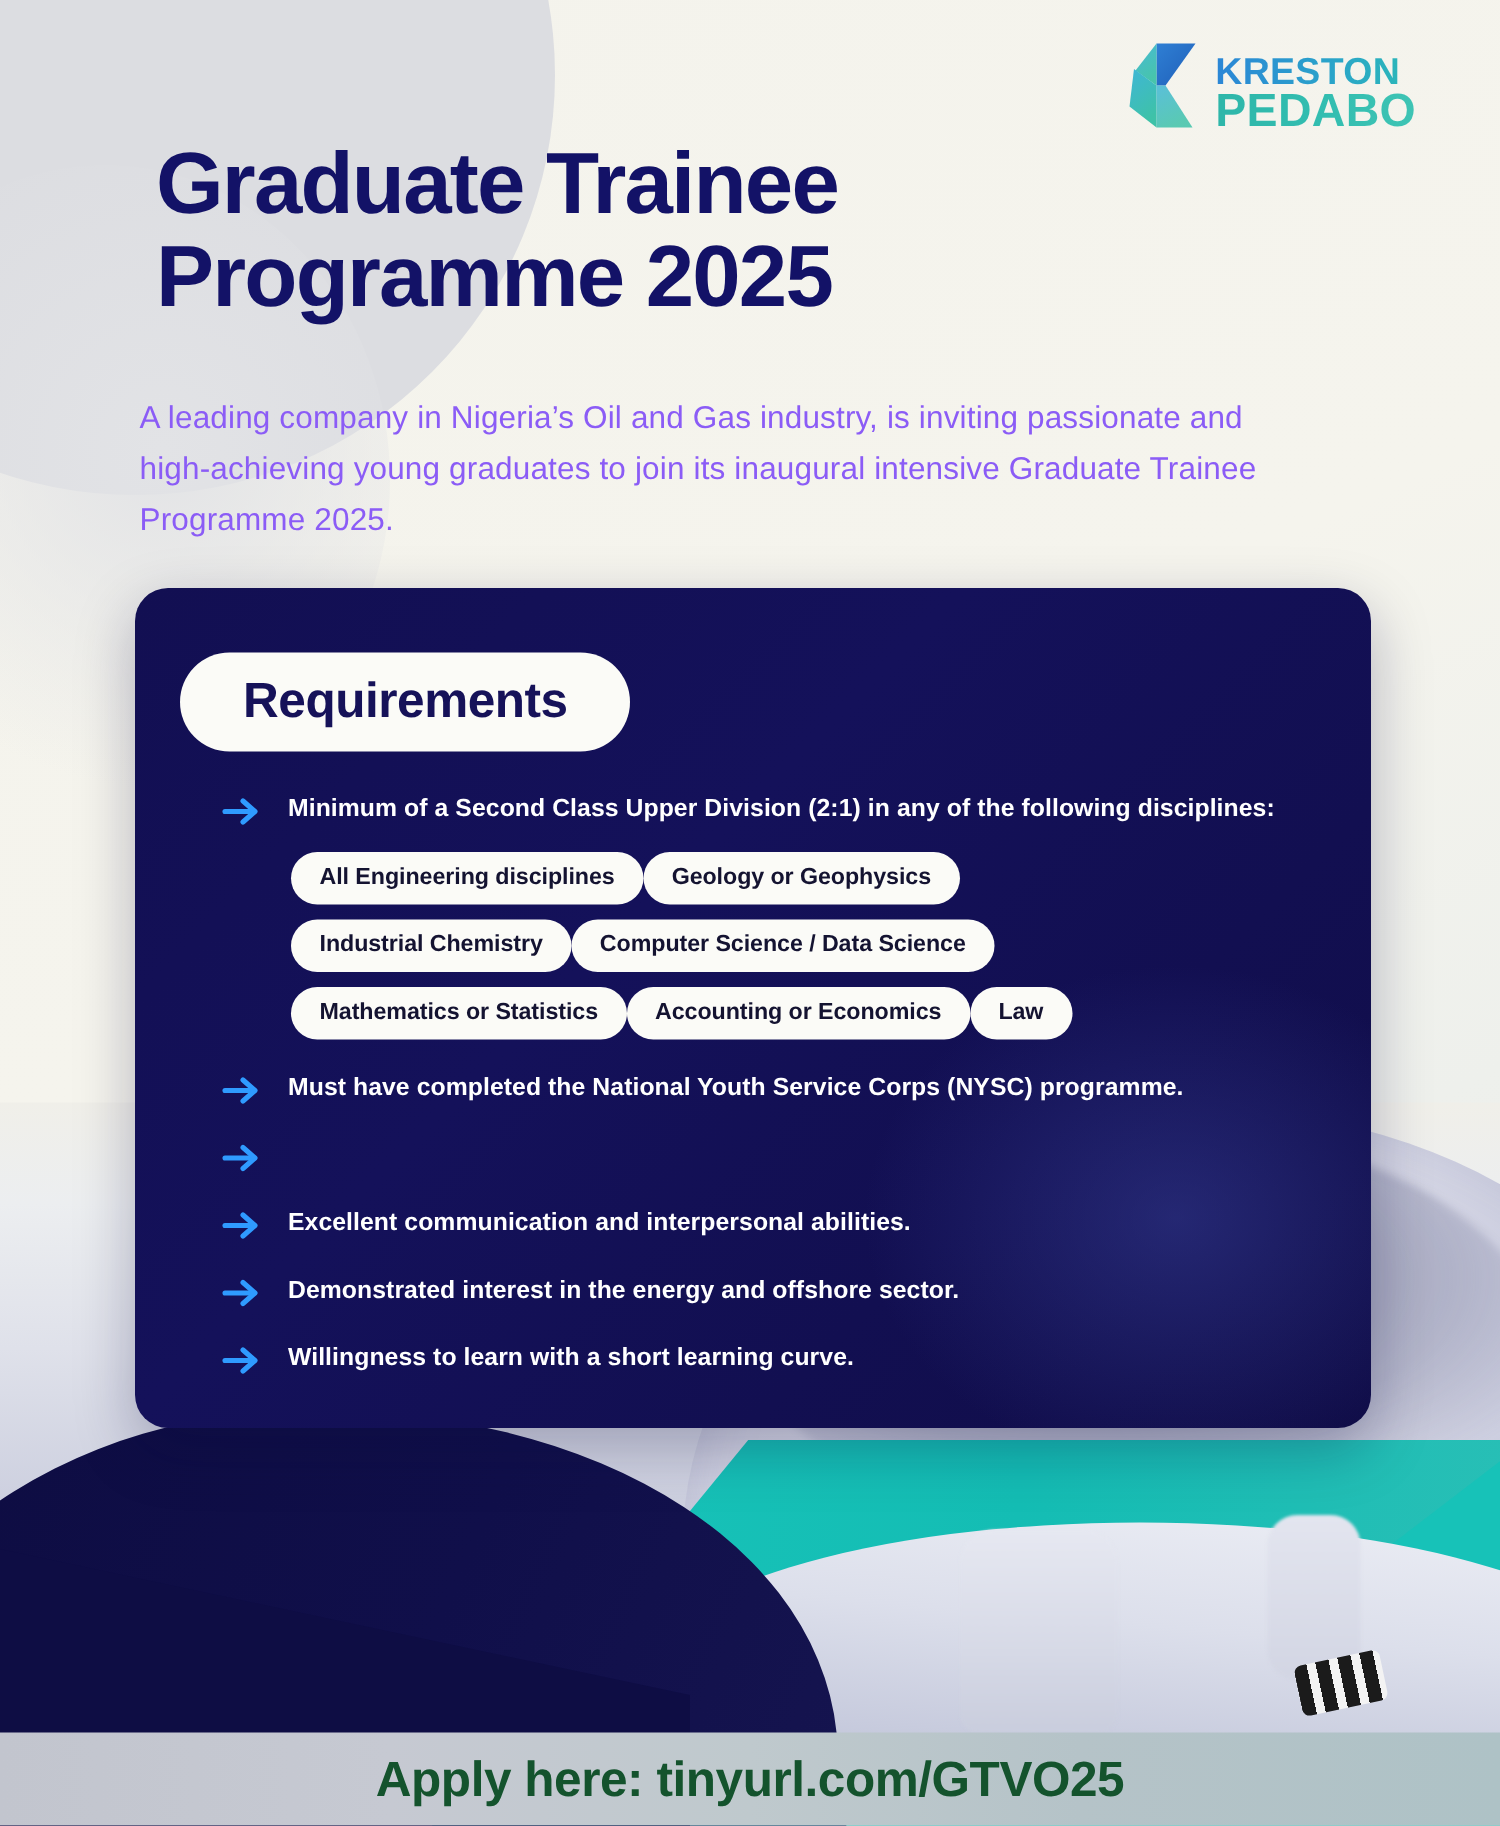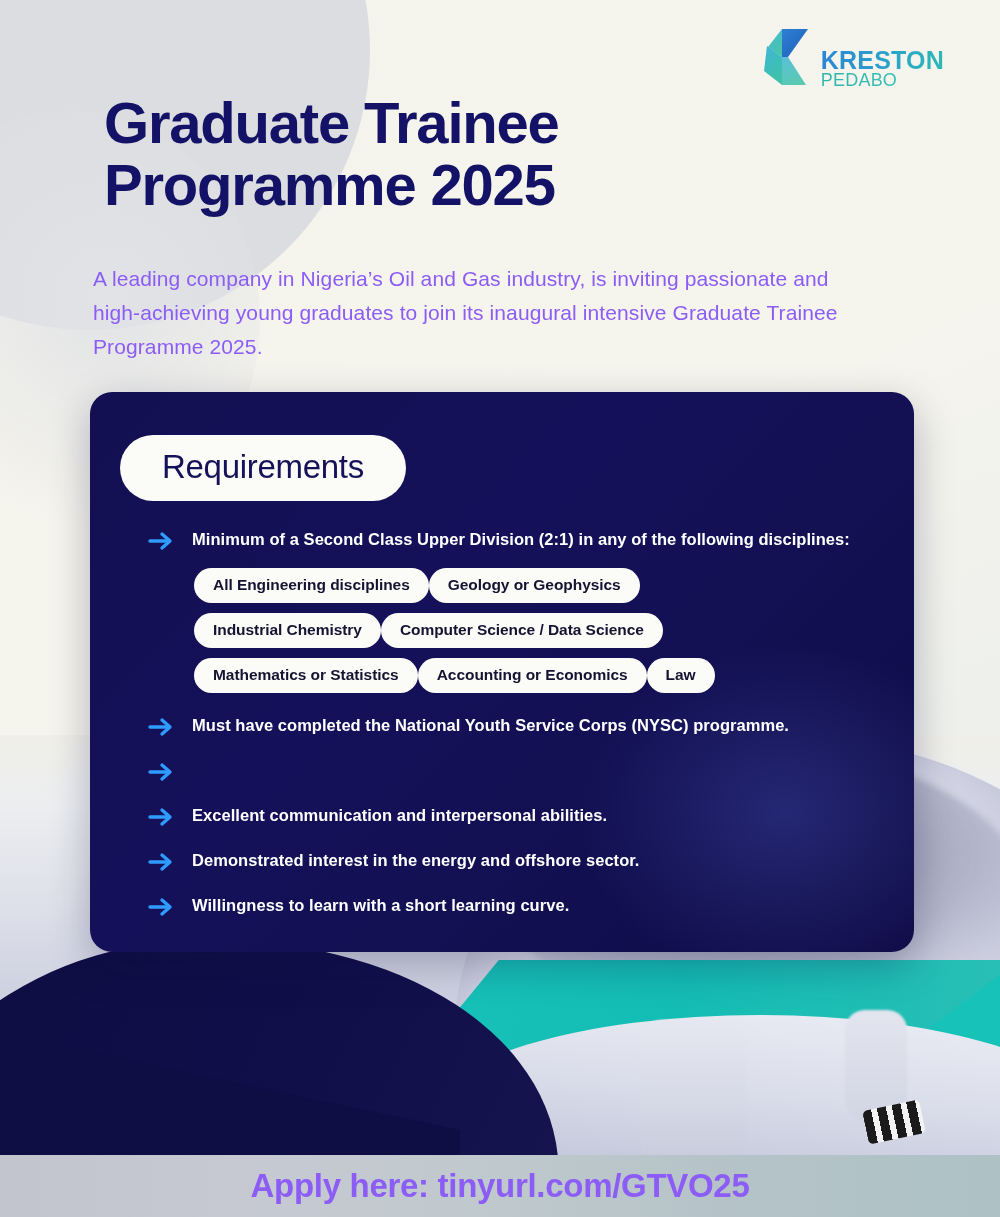--- a/index.html
+++ b/index.html
@@ -99,21 +99,21 @@
     display:flex; align-items:flex-end; gap:9px;
   }
   .logo-mark{ width:50px; height:62px; display:block; }
   .logo-words{ line-height:.93; }
   .logo-words .l1{
     font-size:25px; font-weight:bold; letter-spacing:.2px;
     background:linear-gradient(90deg,#2b86d6 0%,#2aa5c9 60%,#2bb9b6 100%);
     -webkit-background-clip:text; background-clip:text; color:transparent;
   }
   .logo-words .l2{
-    font-size:18px; font-weight:normal; letter-spacing:.2px;
+    font-size:31px; font-weight:bold; letter-spacing:.2px;
     background:linear-gradient(90deg,#2eb6a9 0%,#32bdb0 50%,#3ec4b4 100%);
     -webkit-background-clip:text; background-clip:text; color:transparent;
   }
 
   .title{
     position:absolute; left:92px; top:92px; width:700px;
     color:#131267; font-size:58px; font-weight:bold;
     line-height:1.07; letter-spacing:-1.2px;margin-left:12px;
   }
   .title .t2{ display:block; }
@@ -133,21 +133,21 @@
   .card-glow{
     position:absolute; right:-80px; top:250px; width:420px; height:340px;
     background:radial-gradient(ellipse at center, rgba(60,70,160,.45) 0%, rgba(30,30,110,0) 70%);
   }
   .card-inner{ position:relative; z-index:1; }
 
   .req-pill{
     position:absolute; left:30px; top:43px;
     background:#fbfbf7; border-radius:40px;
     padding:13px 42px 15px;
-    color:#161259; font-size:33px; font-weight:normal; letter-spacing:-.3px;
+    color:#161259; font-size:33px; font-weight:bold; letter-spacing:-.3px;
   }
 
   .reqs{ position:absolute; left:58px; top:133px; width:740px; }
   .req-row{ display:flex; align-items:center; gap:16px; }
   .arrow{ flex:0 0 auto; width:28px; height:26px; margin-top:3px; }
   .req-text{
     color:#fff; font-size:16.5px; line-height:1.42; font-weight:bold; letter-spacing:.05px;
   }
   .req-text b{ font-weight:bold; }
 
@@ -157,21 +157,21 @@
     background:#fbfbf7; color:#141331;
     font-size:15.5px; font-weight:bold; letter-spacing:-.05px;
     border-radius:30px; padding:8px 19px 9px; white-space:nowrap;
   }
 
   .bullets{ margin-top:18px; }
   .bullets .req-row{ margin-bottom:16px; }
 
   .cta{
     position:absolute; left:0; bottom:12px; width:1000px; text-align:center;
-    color:#8b5cf6; font-size:33px; font-weight:bold; letter-spacing:-.3px;
+    color:#14532d; font-size:33px; font-weight:bold; letter-spacing:-.3px;
   }
 </style>
 </head>
 <body>
 
 <div id="bg">
   <div class="bg-base"></div>
   <div class="blob-tl"></div>
   <div class="blob-tl2"></div>
   <div class="photo-band"></div>

